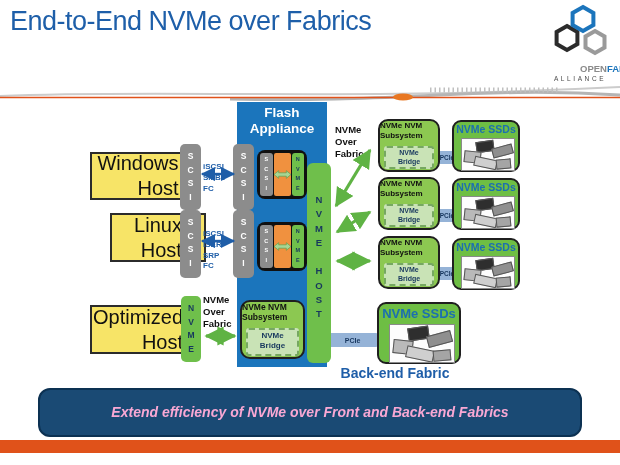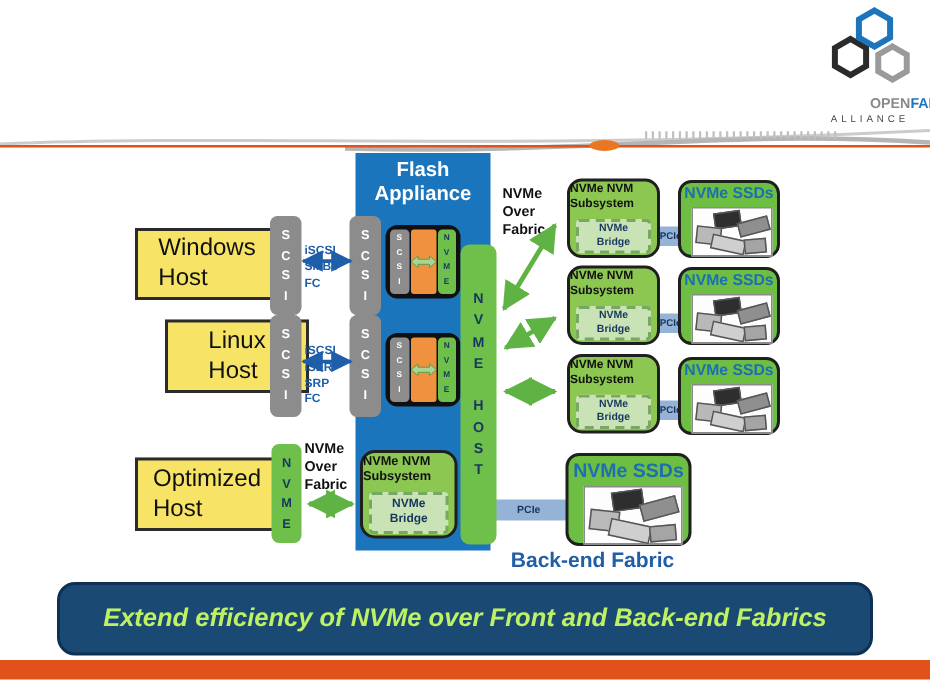--- a/index.html
+++ b/index.html
@@ -16,21 +16,21 @@
   .logo-fabrics{color:#1C75BC;}
   .logo-alliance{font-size:6.5px;color:#4a4a4a;letter-spacing:2.6px;margin-top:1px;}
 
   
   .vbar{border-radius:5px;text-align:center;font-weight:bold;white-space:pre-line;z-index:2;}
   .graybar{background:#8C8C8C;color:#ffffff;font-size:8.5px;line-height:1.6;padding-top:6px;box-sizing:border-box;}
   .greenbar{background:#6FBF4B;color:#17375E;font-size:8.5px;line-height:1.6;padding-top:6px;box-sizing:border-box;}
 
   
   .host{background:#F7E467;border:2px solid #2b2b2b;display:flex;align-items:center;justify-content:center;
-        font-size:16px;color:#111;text-align:left;line-height:1.25;z-index:2;}
+        font-size:20px;color:#111;text-align:right;line-height:1.25;z-index:2;}
 
   
   .appliance{left:237px;top:102px;width:90px;height:265px;background:#1B75BC;z-index:1;}
   .appliance-title{left:237px;top:105px;width:90px;text-align:center;color:#fff;font-weight:bold;
                    font-size:13.5px;line-height:1.15;z-index:2;}
   .hostbar{left:307px;top:163px;width:24px;height:200px;background:#6FBF4B;border-radius:6px;
            color:#17375E;font-weight:bold;font-size:9.5px;text-align:center;line-height:1.5;
            padding-top:30px;box-sizing:border-box;z-index:3;}
 
   
@@ -59,30 +59,31 @@
   .chip{position:absolute;border:1px solid #555;}
 
   .pcie{background:#95B3D7;color:#17375E;font-weight:bold;font-size:6.5px;display:flex;
         align-items:center;justify-content:center;border-radius:2px;z-index:2;}
 
   .fabric-caption{font-weight:bold;font-size:14px;color:#1F5EA8;text-align:center;z-index:2;}
 
   
   .banner{left:38px;top:388px;width:544px;height:49px;background:#1A4A74;border:2px solid #0C3152;
           border-radius:12px;display:flex;flex-direction:column;align-items:center;justify-content:center;
-          color:#bef264;font-weight:bold;font-style:italic;font-size:17px;line-height:1.45;box-sizing:border-box;z-index:4;}
+          color:#f9a8d4;font-weight:bold;font-style:italic;font-size:14px;line-height:1.45;box-sizing:border-box;z-index:4;}
   .footerbar{left:0;top:440px;width:620px;height:13px;background:#E0521A;}
 
   .overlay{left:0;top:0;width:620px;height:465px;z-index:5;pointer-events:none;}
 </style>
 </head>
 <body>
 
 <div class="slide">
 
+  <div class="abs title">End-to-End NVMe over Fabrics</div>
 
   <div class="abs logo">
     <svg width="66" height="56" viewBox="0 0 66 56">
       <polygon points="48,27 57.5,32.5 57.5,43.5 48,49 38.5,43.5 38.5,32.5" fill="none" stroke="#9a9a9a" stroke-width="4"></polygon>
       <polygon points="20,22 30.4,28 30.4,40 20,46 9.6,40 9.6,28" fill="none" stroke="#2b2b2b" stroke-width="4"></polygon>
       <polygon points="36,3 46.4,9 46.4,21 36,27 25.6,21 25.6,9" fill="none" stroke="#1C75BC" stroke-width="4"></polygon>
     </svg>
     <div class="logo-words"><span class="logo-open">OPEN</span><span class="logo-fabrics">FABRICS</span></div>
     <div class="logo-alliance">ALLIANCE</div>
   </div>

